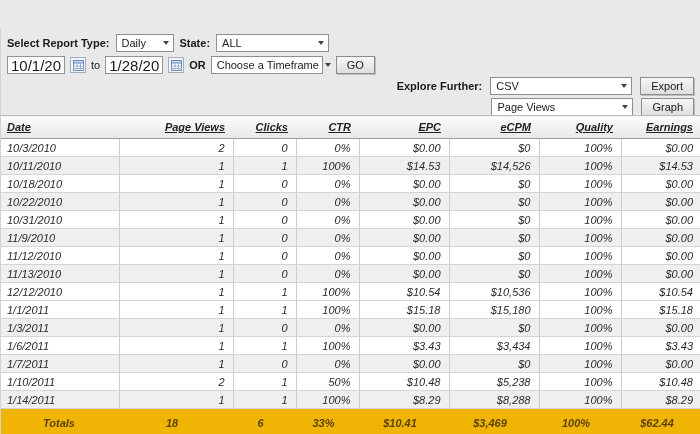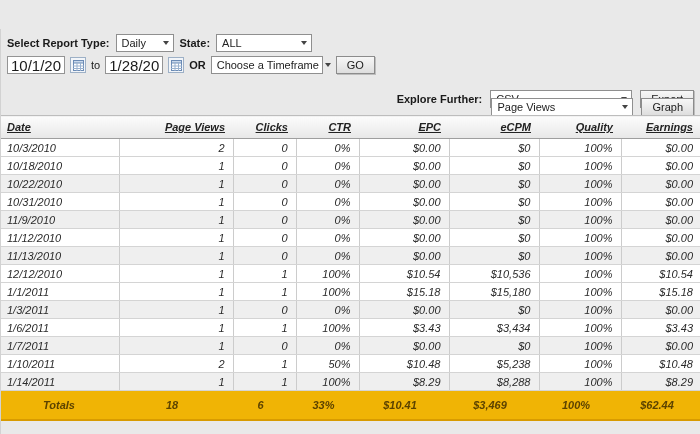--- a/index.html
+++ b/index.html
@@ -98,21 +98,21 @@
 
 <div id="page">
 
   <div class="ctrl-row" style="top:5px; left:6px;">
     <span class="lbl">Select Report Type:</span>
     <div class="sel" style="width:58px;">
       <span>Daily</span>
       <span class="arrow"></span>
     </div>
     <span class="lbl">State:</span>
-    <div class="sel" style="width:96px;">
+    <div class="sel" style="width:113px;">
       <span>ALL</span>
       <span class="arrow"></span>
     </div>
   </div>
 
   <div class="ctrl-row" style="top:27px; left:6px; gap:5px;">
     <input class="txt-input" style="width: 58px;" value="10/1/2010">
     <span class="cal-btn">
       <svg width="11" height="11" viewBox="0 0 11 11">
         <rect x="0.5" y="0.5" width="10" height="10" fill="#fff" stroke="#6b8bb5"></rect>
@@ -136,21 +136,21 @@
       </svg>
     </span>
     <span class="lbl">OR</span>
     <div class="sel" style="width:112px;">
       <span>Choose a Timeframe</span>
       <span class="arrow"></span>
     </div>
     <button class="btn" style="margin-left:8px;">GO</button>
   </div>
 
-  <div class="ctrl-row" style="top:61px; right:6px; gap:8px;">
+  <div class="ctrl-row" style="top:48px; right:6px; gap:8px;">
     <span class="lbl">Explore Further:</span>
     <div class="sel" style="width:142px;">
       <span>CSV</span>
       <span class="arrow"></span>
     </div>
     <button class="btn">Export</button>
   </div>
 
   <div class="ctrl-row" style="top:69px; right:6px; gap:8px;">
     <div class="sel" style="width:142px;">
@@ -187,20 +187,30 @@
         <tr>
           <td>10/3/2010</td>
           <td>2</td>
           <td>0</td>
           <td>0%</td>
           <td>$0.00</td>
           <td>$0</td>
           <td>100%</td>
           <td>$0.00</td>
         </tr>
+        <tr class="alt">
+          <td>10/11/2010</td>
+          <td>1</td>
+          <td>1</td>
+          <td>100%</td>
+          <td>$14.53</td>
+          <td>$14,526</td>
+          <td>100%</td>
+          <td>$14.53</td>
+        </tr>
         <tr>
           <td>10/18/2010</td>
           <td>1</td>
           <td>0</td>
           <td>0%</td>
           <td>$0.00</td>
           <td>$0</td>
           <td>100%</td>
           <td>$0.00</td>
         </tr>

